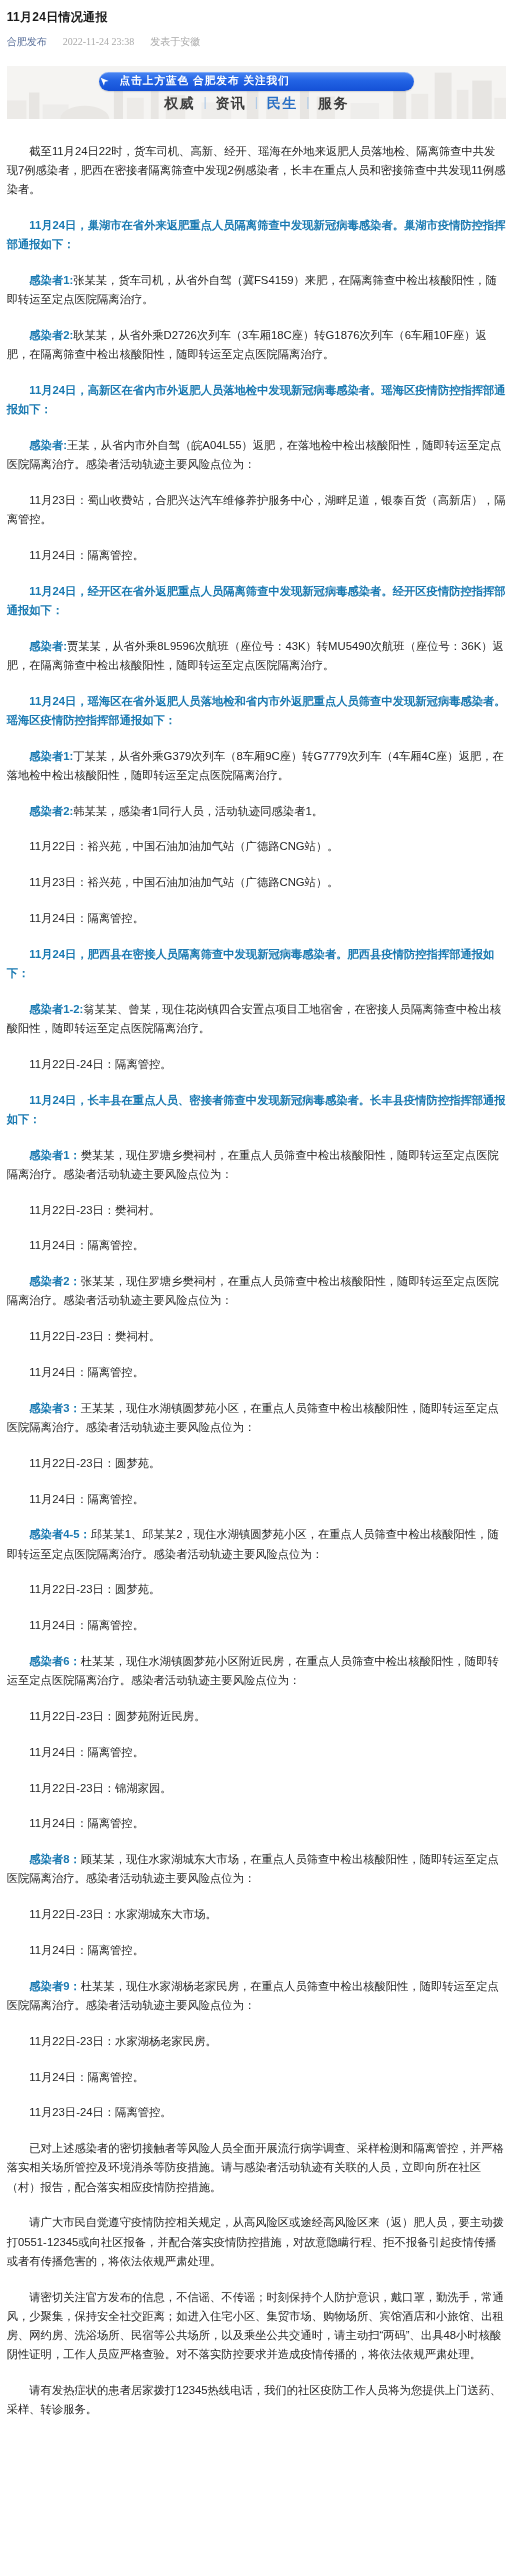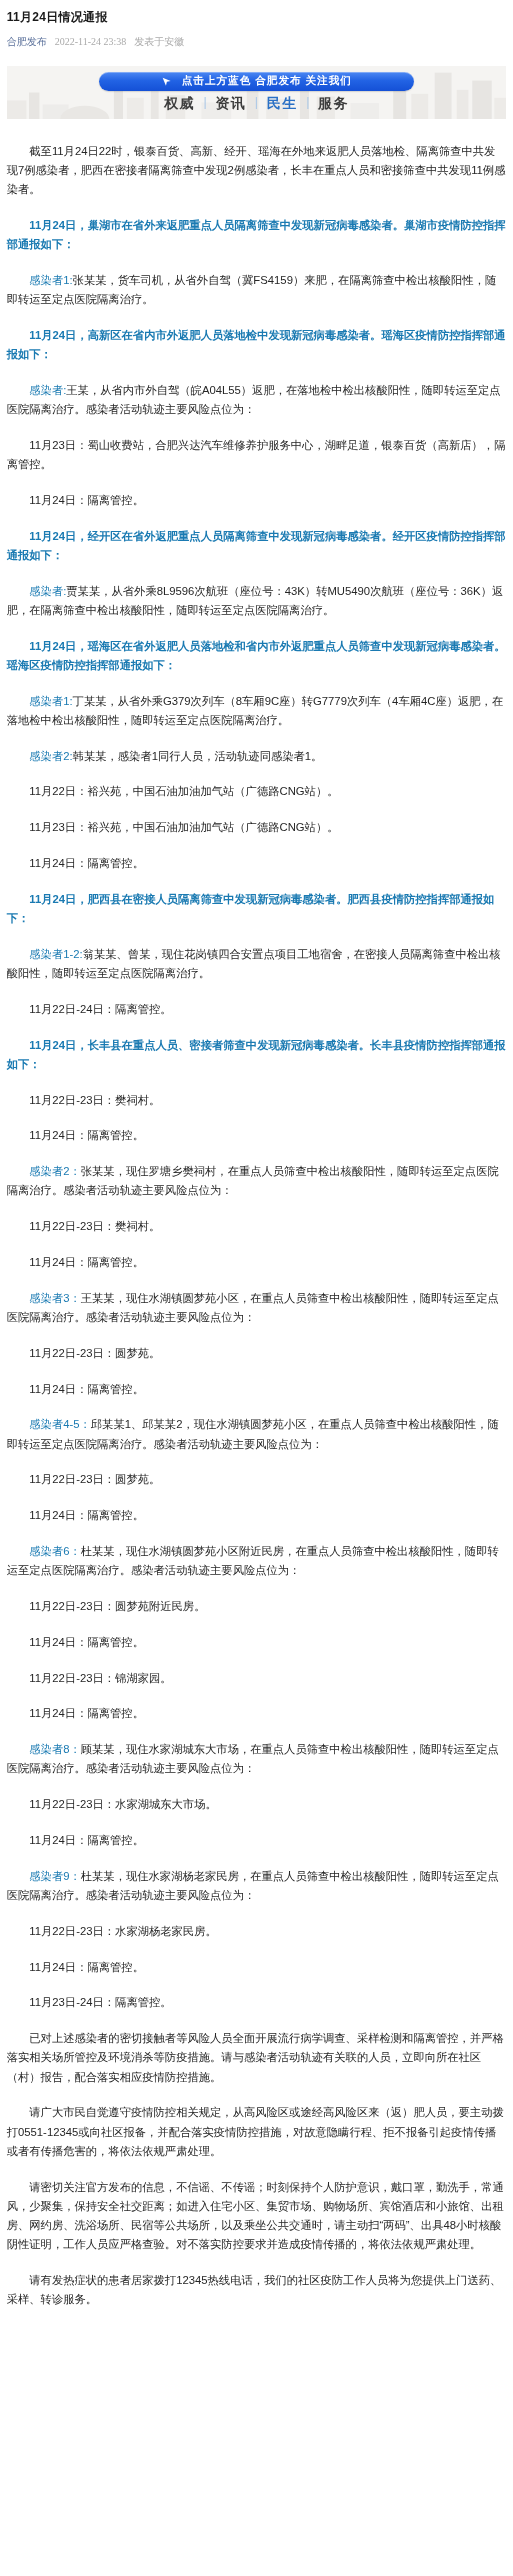--- a/index.html
+++ b/index.html
@@ -1,43 +1,43 @@
 <!DOCTYPE html>
 <html lang="zh" style="font-size:10.6px"><head>
 <meta charset="utf-8">
 <style>
   html,body{margin:0;padding:0;background:#ffffff;}
   body{width:513px;font-family:"Liberation Sans","DejaVu Sans",sans-serif;-webkit-font-smoothing:antialiased;}
   .page{padding:9.3px 6.7px 24px;}
 
   .title{font-size:12px;line-height:1.4;font-weight:700;color:#1a1a1a;margin:0 0 8.7px;letter-spacing:0.3px;}
 
-  .byline{display:flex;align-items:center;gap:8px;font-size:10px;margin:0 0 17.3px;}
+  .byline{display:flex;align-items:center;gap:16px;font-size:10px;margin:0 0 17.3px;}
   .account{color:#5b719b;text-decoration:none;cursor:pointer;}
   .meta{color:#aaaaaa;font-family:Liberation Serif, serif;}
 
   .banner{position:relative;height:53px;margin:0 0 22.6px;background:#f5f4f2;overflow:hidden;
           display:flex;flex-direction:column;align-items:center;justify-content:center;gap:4.7px;}
   .skyline{position:absolute;left:0;bottom:0;width:100%;height:53px;display:block;}
-  .pill{position:relative;z-index:2;display:flex;align-items:center;justify-content:center;gap:9.3px;
+  .pill{position:relative;z-index:2;display:flex;align-items:center;gap:9.3px;
         width:315px;height:18.6px;border-radius:10px;
         background:linear-gradient(180deg,#4d88f3 0%,#2263e4 45%,#1450d6 100%);
         box-shadow:inset 0 0.7px 0 rgba(255,255,255,.4),0 0.7px 1.3px rgba(0,0,0,.18);}
   .pill .pill-text{color:#ffffff;font-weight:700;font-size:10.6px;letter-spacing:1px;white-space:nowrap;}
   .cursor-icon{width:11.3px;height:11.3px;flex:0 0 auto;}
 
   .nav{position:relative;z-index:2;display:flex;align-items:flex-start;gap:8.7px;
        font-size:14px;font-weight:700;color:#3d3d3d;letter-spacing:1.3px;}
   .nav .sep{color:#abc8e6;font-weight:400;font-size:12.6px;letter-spacing:0;}
   .nav .active{color:#2a70c5;}
 
   .body p{font-size:11.3px;line-height:1.7;margin:0 0 16.6px;color:#262626;text-indent:2em;}
   .body p:last-child{margin-bottom:0;}
   .body p.heading{color:#1a7ab2;font-weight:700;}
-  .case-label{color:#1a7ab2;font-weight:400;}
+  .case-label{color:#1a7ab2;font-weight:700;}
 </style>
 </head>
 <body>
 
 <div class="page">
 
   <h1 class="title">11月24日情况通报</h1>
 
   <div class="byline">
     <a class="account">合肥发布</a>
@@ -79,39 +79,41 @@
         <span class="sep">|</span>
         <span class="nav-item">资讯</span>
         <span class="sep">|</span>
         <span class="nav-item active">民生</span>
         <span class="sep">|</span>
         <span class="nav-item">服务</span>
       </div>
   </div>
 
   <div class="body">
-      <p class="normal">截至11月24日22时，银泰百货、高新、经开、瑶海在外地来返肥人员落地检、隔离筛查中共发现7例感染者，肥西在密接者隔离筛查中发现2例感染者，长丰在重点人员和密接筛查中共发现11例感染者。</p>
+      <p class="normal">截至11月24日22时，货车司机、高新、经开、瑶海在外地来返肥人员落地检、隔离筛查中共发现7例感染者，肥西在密接者隔离筛查中发现2例感染者，长丰在重点人员和密接筛查中共发现11例感染者。</p>
       <p class="heading">11月24日，巢湖市在省外来返肥重点人员隔离筛查中发现新冠病毒感染者。巢湖市疫情防控指挥部通报如下：</p>
       <p class="case"><span class="case-label">感染者1:</span>张某某，货车司机，从省外自驾（冀FS4159）来肥，在隔离筛查中检出核酸阳性，随即转运至定点医院隔离治疗。</p>
+      <p class="case"><span class="case-label">感染者2:</span>耿某某，从省外乘D2726次列车（3车厢18C座）转G1876次列车（6车厢10F座）返肥，在隔离筛查中检出核酸阳性，随即转运至定点医院隔离治疗。</p>
       <p class="heading">11月24日，高新区在省内市外返肥人员落地检中发现新冠病毒感染者。瑶海区疫情防控指挥部通报如下：</p>
       <p class="case"><span class="case-label">感染者:</span>王某，从省内市外自驾（皖A04L55）返肥，在落地检中检出核酸阳性，随即转运至定点医院隔离治疗。感染者活动轨迹主要风险点位为：</p>
       <p class="normal">11月23日：蜀山收费站，合肥兴达汽车维修养护服务中心，湖畔足道，银泰百货（高新店），隔离管控。</p>
       <p class="normal">11月24日：隔离管控。</p>
       <p class="heading">11月24日，经开区在省外返肥重点人员隔离筛查中发现新冠病毒感染者。经开区疫情防控指挥部通报如下：</p>
       <p class="case"><span class="case-label">感染者:</span>贾某某，从省外乘8L9596次航班（座位号：43K）转MU5490次航班（座位号：36K）返肥，在隔离筛查中检出核酸阳性，随即转运至定点医院隔离治疗。</p>
       <p class="heading">11月24日，瑶海区在省外返肥人员落地检和省内市外返肥重点人员筛查中发现新冠病毒感染者。瑶海区疫情防控指挥部通报如下：</p>
       <p class="case"><span class="case-label">感染者1:</span>丁某某，从省外乘G379次列车（8车厢9C座）转G7779次列车（4车厢4C座）返肥，在落地检中检出核酸阳性，随即转运至定点医院隔离治疗。</p>
       <p class="case"><span class="case-label">感染者2:</span>韩某某，感染者1同行人员，活动轨迹同感染者1。</p>
       <p class="normal">11月22日：裕兴苑，中国石油加油加气站（广德路CNG站）。</p>
       <p class="normal">11月23日：裕兴苑，中国石油加油加气站（广德路CNG站）。</p>
       <p class="normal">11月24日：隔离管控。</p>
       <p class="heading">11月24日，肥西县在密接人员隔离筛查中发现新冠病毒感染者。肥西县疫情防控指挥部通报如下：</p>
       <p class="case"><span class="case-label">感染者1-2:</span>翁某某、曾某，现住花岗镇四合安置点项目工地宿舍，在密接人员隔离筛查中检出核酸阳性，随即转运至定点医院隔离治疗。</p>
       <p class="normal">11月22日-24日：隔离管控。</p>
       <p class="heading">11月24日，长丰县在重点人员、密接者筛查中发现新冠病毒感染者。长丰县疫情防控指挥部通报如下：</p>
+      <p class="case"><span class="case-label">感染者1：</span>樊某某，现住罗塘乡樊祠村，在重点人员筛查中检出核酸阳性，随即转运至定点医院隔离治疗。感染者活动轨迹主要风险点位为：</p>
       <p class="normal">11月22日-23日：樊祠村。</p>
       <p class="normal">11月24日：隔离管控。</p>
       <p class="case"><span class="case-label">感染者2：</span>张某某，现住罗塘乡樊祠村，在重点人员筛查中检出核酸阳性，随即转运至定点医院隔离治疗。感染者活动轨迹主要风险点位为：</p>
       <p class="normal">11月22日-23日：樊祠村。</p>
       <p class="normal">11月24日：隔离管控。</p>
       <p class="case"><span class="case-label">感染者3：</span>王某某，现住水湖镇圆梦苑小区，在重点人员筛查中检出核酸阳性，随即转运至定点医院隔离治疗。感染者活动轨迹主要风险点位为：</p>
       <p class="normal">11月22日-23日：圆梦苑。</p>
       <p class="normal">11月24日：隔离管控。</p>
       <p class="case"><span class="case-label">感染者4-5：</span>邱某某1、邱某某2，现住水湖镇圆梦苑小区，在重点人员筛查中检出核酸阳性，随即转运至定点医院隔离治疗。感染者活动轨迹主要风险点位为：</p>
       <p class="normal">11月22日-23日：圆梦苑。</p>

